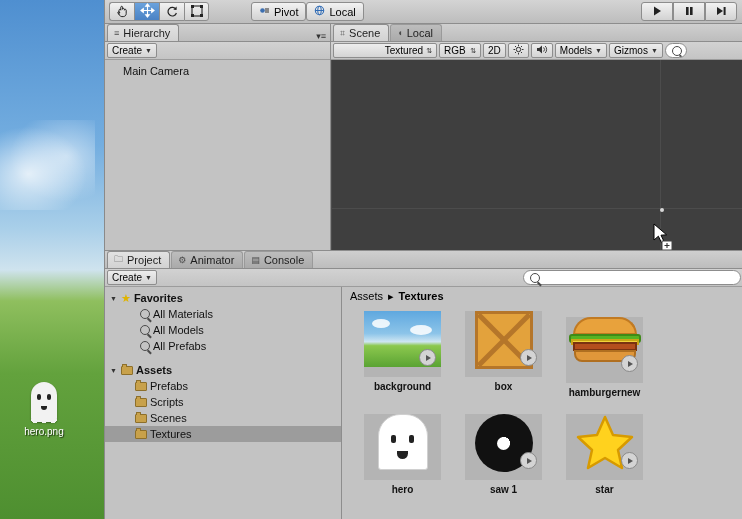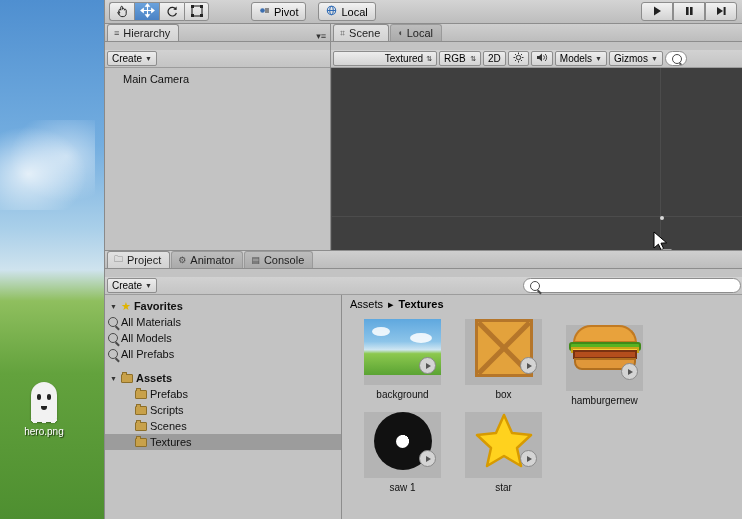--- a/index.html
+++ b/index.html
@@ -131,21 +131,21 @@
   .tbtn.last { border-radius: 0 3px 3px 0; }
   .tbtn.single { border-radius: 3px; }
   .lbl-btn {
     padding: 0 7px;
     min-width: 0;
     gap: 4px;
   }
   #toolbar-mid {
     display: flex;
     margin-left: 42px;
-    gap: 12px;
+    gap: 0;
   }
   #toolbar-play {
     position: absolute;
     right: 6px;
     display: flex;
   }
 
   
   .panel-tabs {
     height: 18px;
@@ -179,21 +179,20 @@
 
   .subbar {
     height: 18px;
     background: linear-gradient(to bottom, #d2d2d2, #c4c4c4);
     border-bottom: 1px solid #9c9c9c;
     display: flex;
     align-items: center;
     padding: 0 2px;
     box-sizing: border-box;
     gap: 2px;
-    margin-top: 8px;
   }
   .sbtn {
     height: 15px;
     border: 1px solid #8d8d8d;
     border-radius: 2px;
     background: linear-gradient(to bottom, #ededed, #d4d4d4);
     display: flex;
     align-items: center;
     padding: 0 4px;
     font-size: 10px;
@@ -297,21 +296,21 @@
   .t-row {
     height: 16px;
     display: flex;
     align-items: center;
     gap: 3px;
     padding-left: 4px;
     color: #111;
   }
   .t-row.sel { background: #9c9c9c; }
   .t-arrow { width: 9px; font-size: 7px; color: #333; text-align: center; }
-  .t-indent-1 { padding-left: 3px; }
+  .t-indent-1 { padding-left: 15px; margin-left: 20px; }
   .t-indent-2 { padding-left: 30px; }
   .t-label.bold { font-weight: bold; }
   .folder-ico {
     width: 12px; height: 9px;
     background: #c8a14a;
     border-radius: 1px;
     position: relative;
     flex: 0 0 auto;
     border: 1px solid #8d6f2a;
     box-sizing: border-box;
@@ -360,22 +359,23 @@
     padding-left: 8px;
     font-size: 11px;
   }
   #breadcrumb .crumb-cur { font-weight: bold; }
   #grid {
     flex: 1;
     display: flex;
     flex-wrap: wrap;
     align-content: flex-start;
     padding: 6px 0 0 10px;
-    gap: 6px 0;
+    gap: 16px 0;
     overflow: hidden;
+    font-weight: bold;
   }
   .asset {
     width: 101px;
     text-align: center;
     position: relative;
   }
   .asset-thumb {
     width: 77px;
     height: 66px;
     margin: 0 auto;
@@ -834,20 +834,30 @@
                 <div class="lettuce"></div>
                 <div class="cheese"></div>
                 <div class="patty"></div>
                 <div class="bun-bot"></div>
               </div>
               <div class="play-badge"></div>
             </div>
             <div class="asset-name">hamburgernew</div>
           </div>
 
+          <div class="asset">
+            <div class="asset-thumb">
+              <div class="thumb-hero">
+                <div class="hero-eye l"></div>
+                <div class="hero-eye r"></div>
+                <div class="hero-mouth"></div>
+              </div>
+            </div>
+            <div class="asset-name">hero</div>
+          </div>
 
           <div class="asset">
             <div class="asset-thumb">
               <div class="thumb-saw"></div>
               <div class="play-badge"></div>
             </div>
             <div class="asset-name">saw 1</div>
           </div>
 
           <div class="asset">

